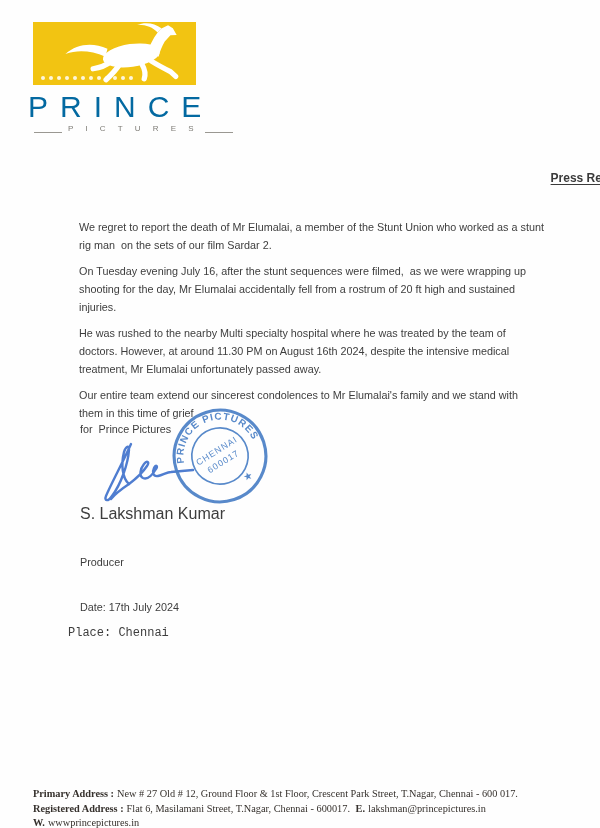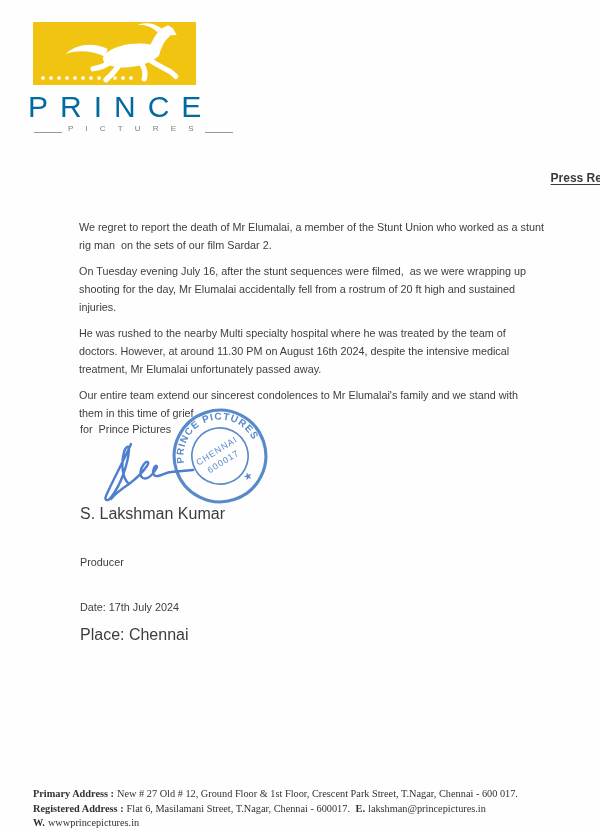--- a/index.html
+++ b/index.html
@@ -38,21 +38,21 @@
   
   .body-text{position:absolute;left:79px;top:218px;width:465px;}
   .body-text p{margin:0 0 8px 0;font-size:10.8px;line-height:18px;white-space:pre-wrap;}
   
   .for-line{position:absolute;left:80px;top:423px;font-size:10.8px;white-space:pre-wrap;}
   .signature{position:absolute;left:95px;top:436px;width:115px;height:66px;}
   .stamp{position:absolute;left:170px;top:406px;width:100px;height:100px;opacity:.92;}
   .signer-name{position:absolute;left:80px;top:505px;font-size:16px;}
   .signer-role{position:absolute;left:80px;top:530px;font-size:10.8px;margin-top:26px;}
   .date-line{position:absolute;left:80px;top:601px;font-size:10.8px;}
-  .place-line{position:absolute;left:80px;top:626px;font-size:16px;}
+  .place-line{position:absolute;left:68px;top:626px;font-size:12px;font-family:Liberation Mono, monospace;}
   
   .footer{
     position:absolute;left:33px;top:787px;width:545px;
     font-family:"Liberation Serif","DejaVu Serif",serif;
     font-size:10.3px;line-height:14.5px;color:#35302c;
   }
   .footer b{font-weight:bold;}
   .footer .seg{margin-right:3px;}
 </style>
 </head>

